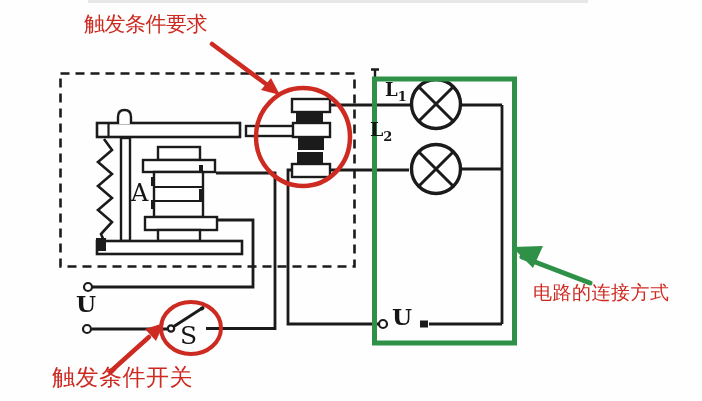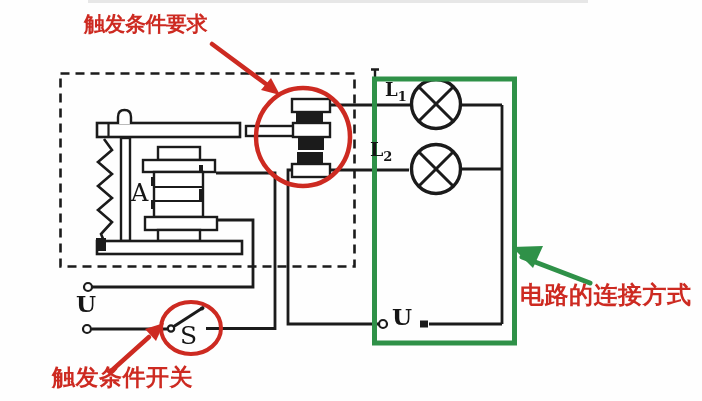--- a/index.html
+++ b/index.html
@@ -3,31 +3,31 @@
 <meta charset="utf-8">
 <style>
   html,body{margin:0;padding:0;background:#fefefe;}
   .stage{
     position:relative;width:702px;height:401px;background:#fefefe;overflow:hidden;
     font-family:"Liberation Sans",sans-serif;
   }
   .top-streak{position:absolute;left:88px;top:0;width:500px;height:3px;background:#dadada;opacity:.65;}
   svg{position:absolute;left:0;top:0;z-index:1;}
   .lbl{position:absolute;z-index:3;white-space:nowrap;line-height:1;}
-  .red-text{color:var(--red);font-weight:bold;}
+  .red-text{color:var(--red);font-weight:normal;}
   .ann-top{left:84px;top:13px;font-size:21px;letter-spacing:-0.5px;}
   .ann-switch{left:52px;top:366px;font-size:23px;letter-spacing:0.5px;}
-  .ann-conn{left:520px;top:283px;font-size:24px;letter-spacing:0.5px;}
+  .ann-conn{left:533px;top:283px;font-size:19px;letter-spacing:0.5px;}
   .diagram-text{color:#151515;font-family:"DejaVu Serif","Liberation Serif",serif;font-weight:bold;}
   .lbl-A{left:131px;top:181px;font-size:24px;font-weight:normal;}
   .lbl-U-left{left:76px;top:292px;font-size:23px;}
   .lbl-U-right{left:392px;top:305px;font-size:23px;}
   .lbl-S{left:180px;top:323px;font-size:25px;font-weight:normal;}
   .lbl-L1{left:375px;top:81px;font-size:18px;margin-left:10px;}
-  .lbl-L2{left:370px;top:140px;font-size:19px;}
+  .lbl-L2{left:370px;top:120px;font-size:19px;}
   .lbl-L1 sub,.lbl-L2 sub{font-size:13px;line-height:0;}
   
   .k{stroke:var(--black);fill:none;}
   .kf{stroke:var(--black);fill:#fff;}
   .kb{fill:var(--black);stroke:none;}
   .g{stroke:var(--green);fill:none;}
   .gf{fill:var(--green);stroke:none;}
   .r{stroke:var(--red);fill:none;}
   .rf{fill:var(--red);stroke:none;}
 </style>

